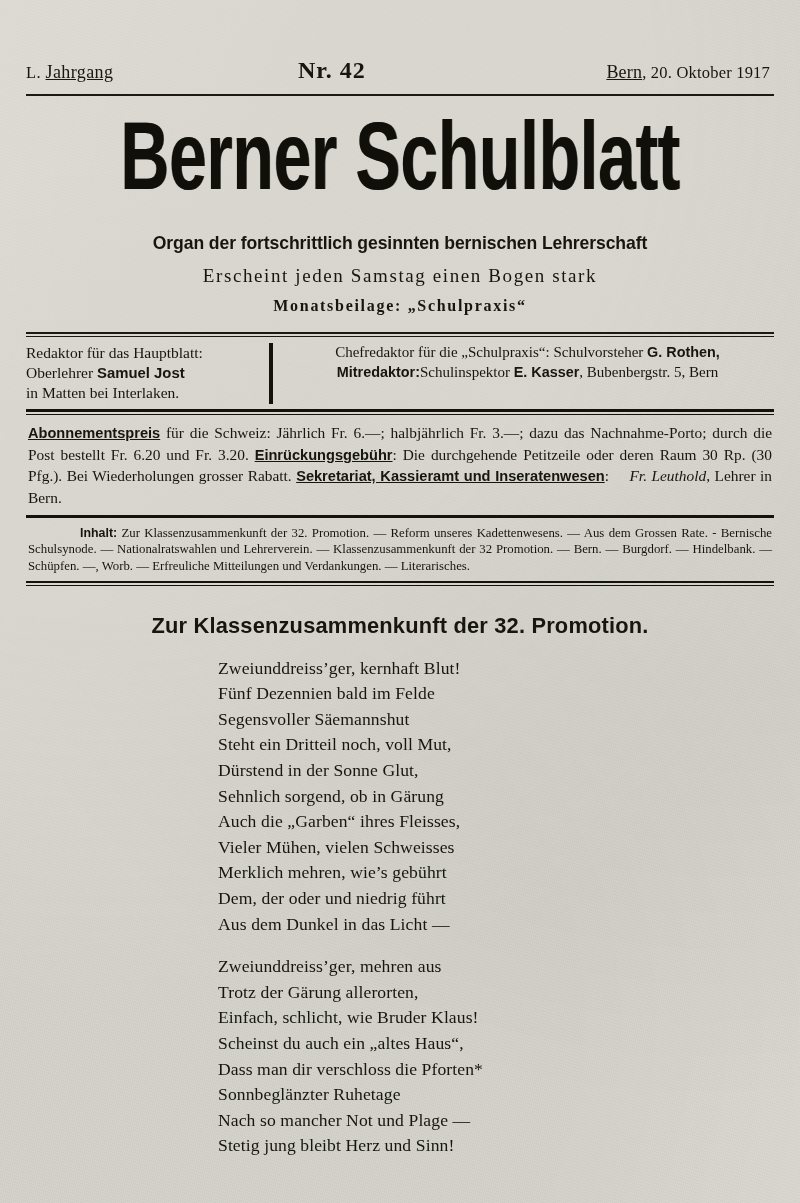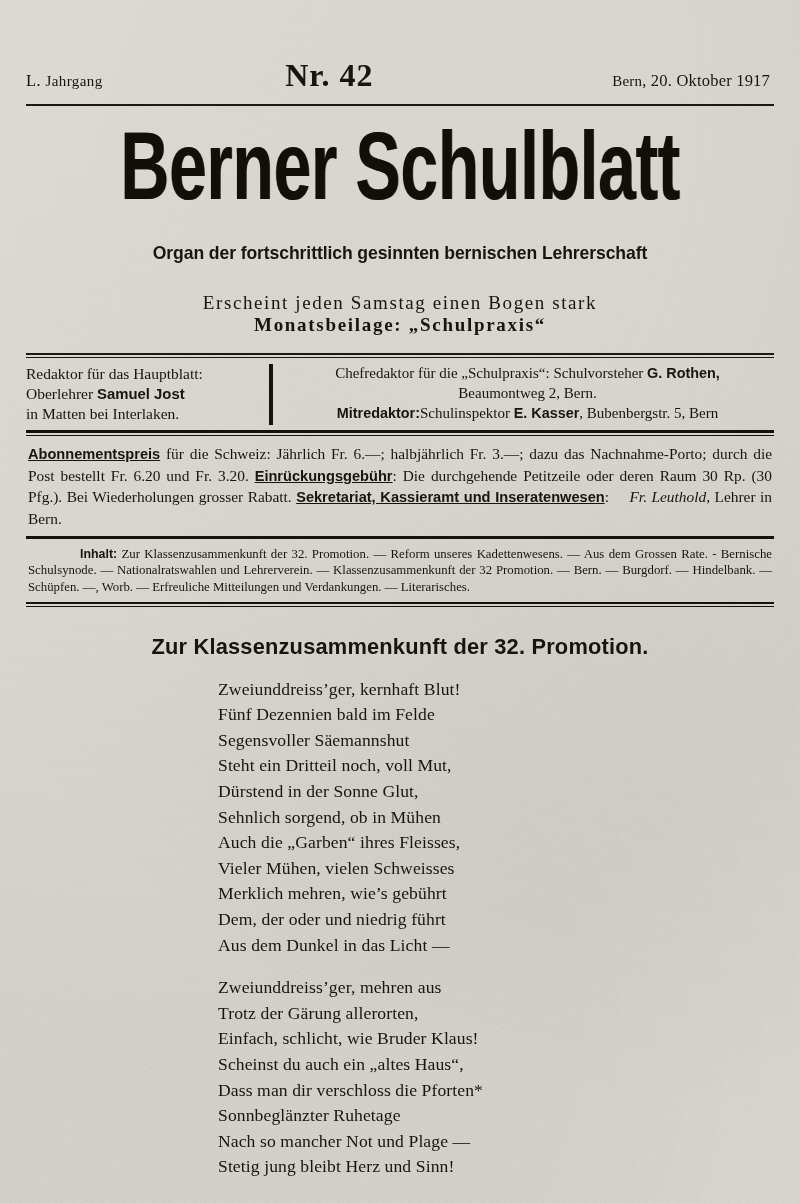--- a/index.html
+++ b/index.html
@@ -42,24 +42,24 @@
     align-items: baseline;
     justify-content: space-between;
     padding-top: 57px;
     padding-left: 4px;
     padding-right: 8px;
   }
   .jahrgang {
     font-size: 16.5px;
     letter-spacing: .4px;
   }
-  .smallcaps-word { font-size: 15px; }
+  .smallcaps-word { font-size: 18px; text-decoration: underline; }
   .issue-no {
     font-weight: bold;
-    font-size: 32px;
+    font-size: 24px;
     letter-spacing: 1px;
     margin-right: 56px;
   }
   .place-date {
     font-size: 16.5px;
     letter-spacing: .2px;
   }
 
   .rule-thin {
     height: 2px;
@@ -86,26 +86,27 @@
   .sub1 {
     font-family: "Liberation Sans", sans-serif;
     font-weight: bold;
     font-size: 18.5px;
     letter-spacing: -0.1px;
     transform: scaleX(0.95);
   }
   .sub2 {
     font-size: 19px;
     letter-spacing: 1.6px;
-    margin-top: 28px;
+    margin-top: 11px;
   }
   .sub3 {
     font-weight: bold;
-    font-size: 19px;
+    font-size: 16px;
     letter-spacing: 1.7px;
+    margin-top: 10px;
   }
 
   
   .rule-double {
     margin: 17px 4px 0 4px;
     border-top: 2.4px solid #1a1913;
     border-bottom: 1.4px solid #1a1913;
     height: 2.5px;
   }
   .rule-heavy-thin {
@@ -230,21 +231,20 @@
 
   <div class="editors">
     <div class="editors-left">
       <div>Redaktor für das Hauptblatt:</div>
       <div><span>Oberlehrer </span><span class="bold">Samuel Jost</span></div>
       <div>in Matten bei Interlaken.</div>
     </div>
     <div class="vdiv"></div>
     <div class="editors-right">
       <div><span>Chefredaktor für die „Schulpraxis“: Schulvorsteher </span><span class="bold">G. Rothen,</span></div>
-      <div>Beaumontweg 2, Bern.</div>
       <div><span class="bold">Mitredaktor:</span><span>Schulinspektor </span><span class="bold">E. Kasser</span><span>, Bubenbergstr. 5, Bern</span></div>
     </div>
   </div>
 
   <div class="rule-heavy-thin"></div>
 
   <div class="abo">
     <span class="lbl">Abonnementspreis</span><span> für die Schweiz: Jährlich Fr. 6.—; halbjährlich Fr. 3.—; dazu das Nachnahme-Porto; durch die Post bestellt Fr. 6.20 und Fr. 3.20. </span><span class="lbl">Einrückungsgebühr</span><span>: Die durchgehende Petitzeile oder deren Raum 30 Rp. (30 Pfg.). Bei Wiederholungen grosser Rabatt. </span><span class="lbl">Sekretariat, Kassieramt und Inseratenwesen</span><span>: </span><span class="ital">Fr. Leuthold</span><span>, Lehrer in Bern.</span>
   </div>
 
@@ -258,21 +258,21 @@
 
   <div class="article-title">Zur Klassenzusammenkunft der 32. Promotion.</div>
 
   <div class="poem">
     <div class="stanza">
       <div class="poem-line">Zweiunddreiss’ger, kernhaft Blut!</div>
       <div class="poem-line">Fünf Dezennien bald im Felde</div>
       <div class="poem-line">Segensvoller Säemannshut</div>
       <div class="poem-line">Steht ein Dritteil noch, voll Mut,</div>
       <div class="poem-line">Dürstend in der Sonne Glut,</div>
-      <div class="poem-line">Sehnlich sorgend, ob in Mühen</div>
+      <div class="poem-line">Sehnlich sorgend, ob in Gärung</div>
       <div class="poem-line">Auch die „Garben“ ihres Fleisses,</div>
       <div class="poem-line">Vieler Mühen, vielen Schweisses</div>
       <div class="poem-line">Merklich mehren, wie’s gebührt</div>
       <div class="poem-line">Dem, der oder und niedrig führt</div>
       <div class="poem-line">Aus dem Dunkel in das Licht —</div>
     </div>
     <div class="stanza">
       <div class="poem-line">Zweiunddreiss’ger, mehren aus</div>
       <div class="poem-line">Trotz der Gärung allerorten,</div>
       <div class="poem-line">Einfach, schlicht, wie Bruder Klaus!</div>

